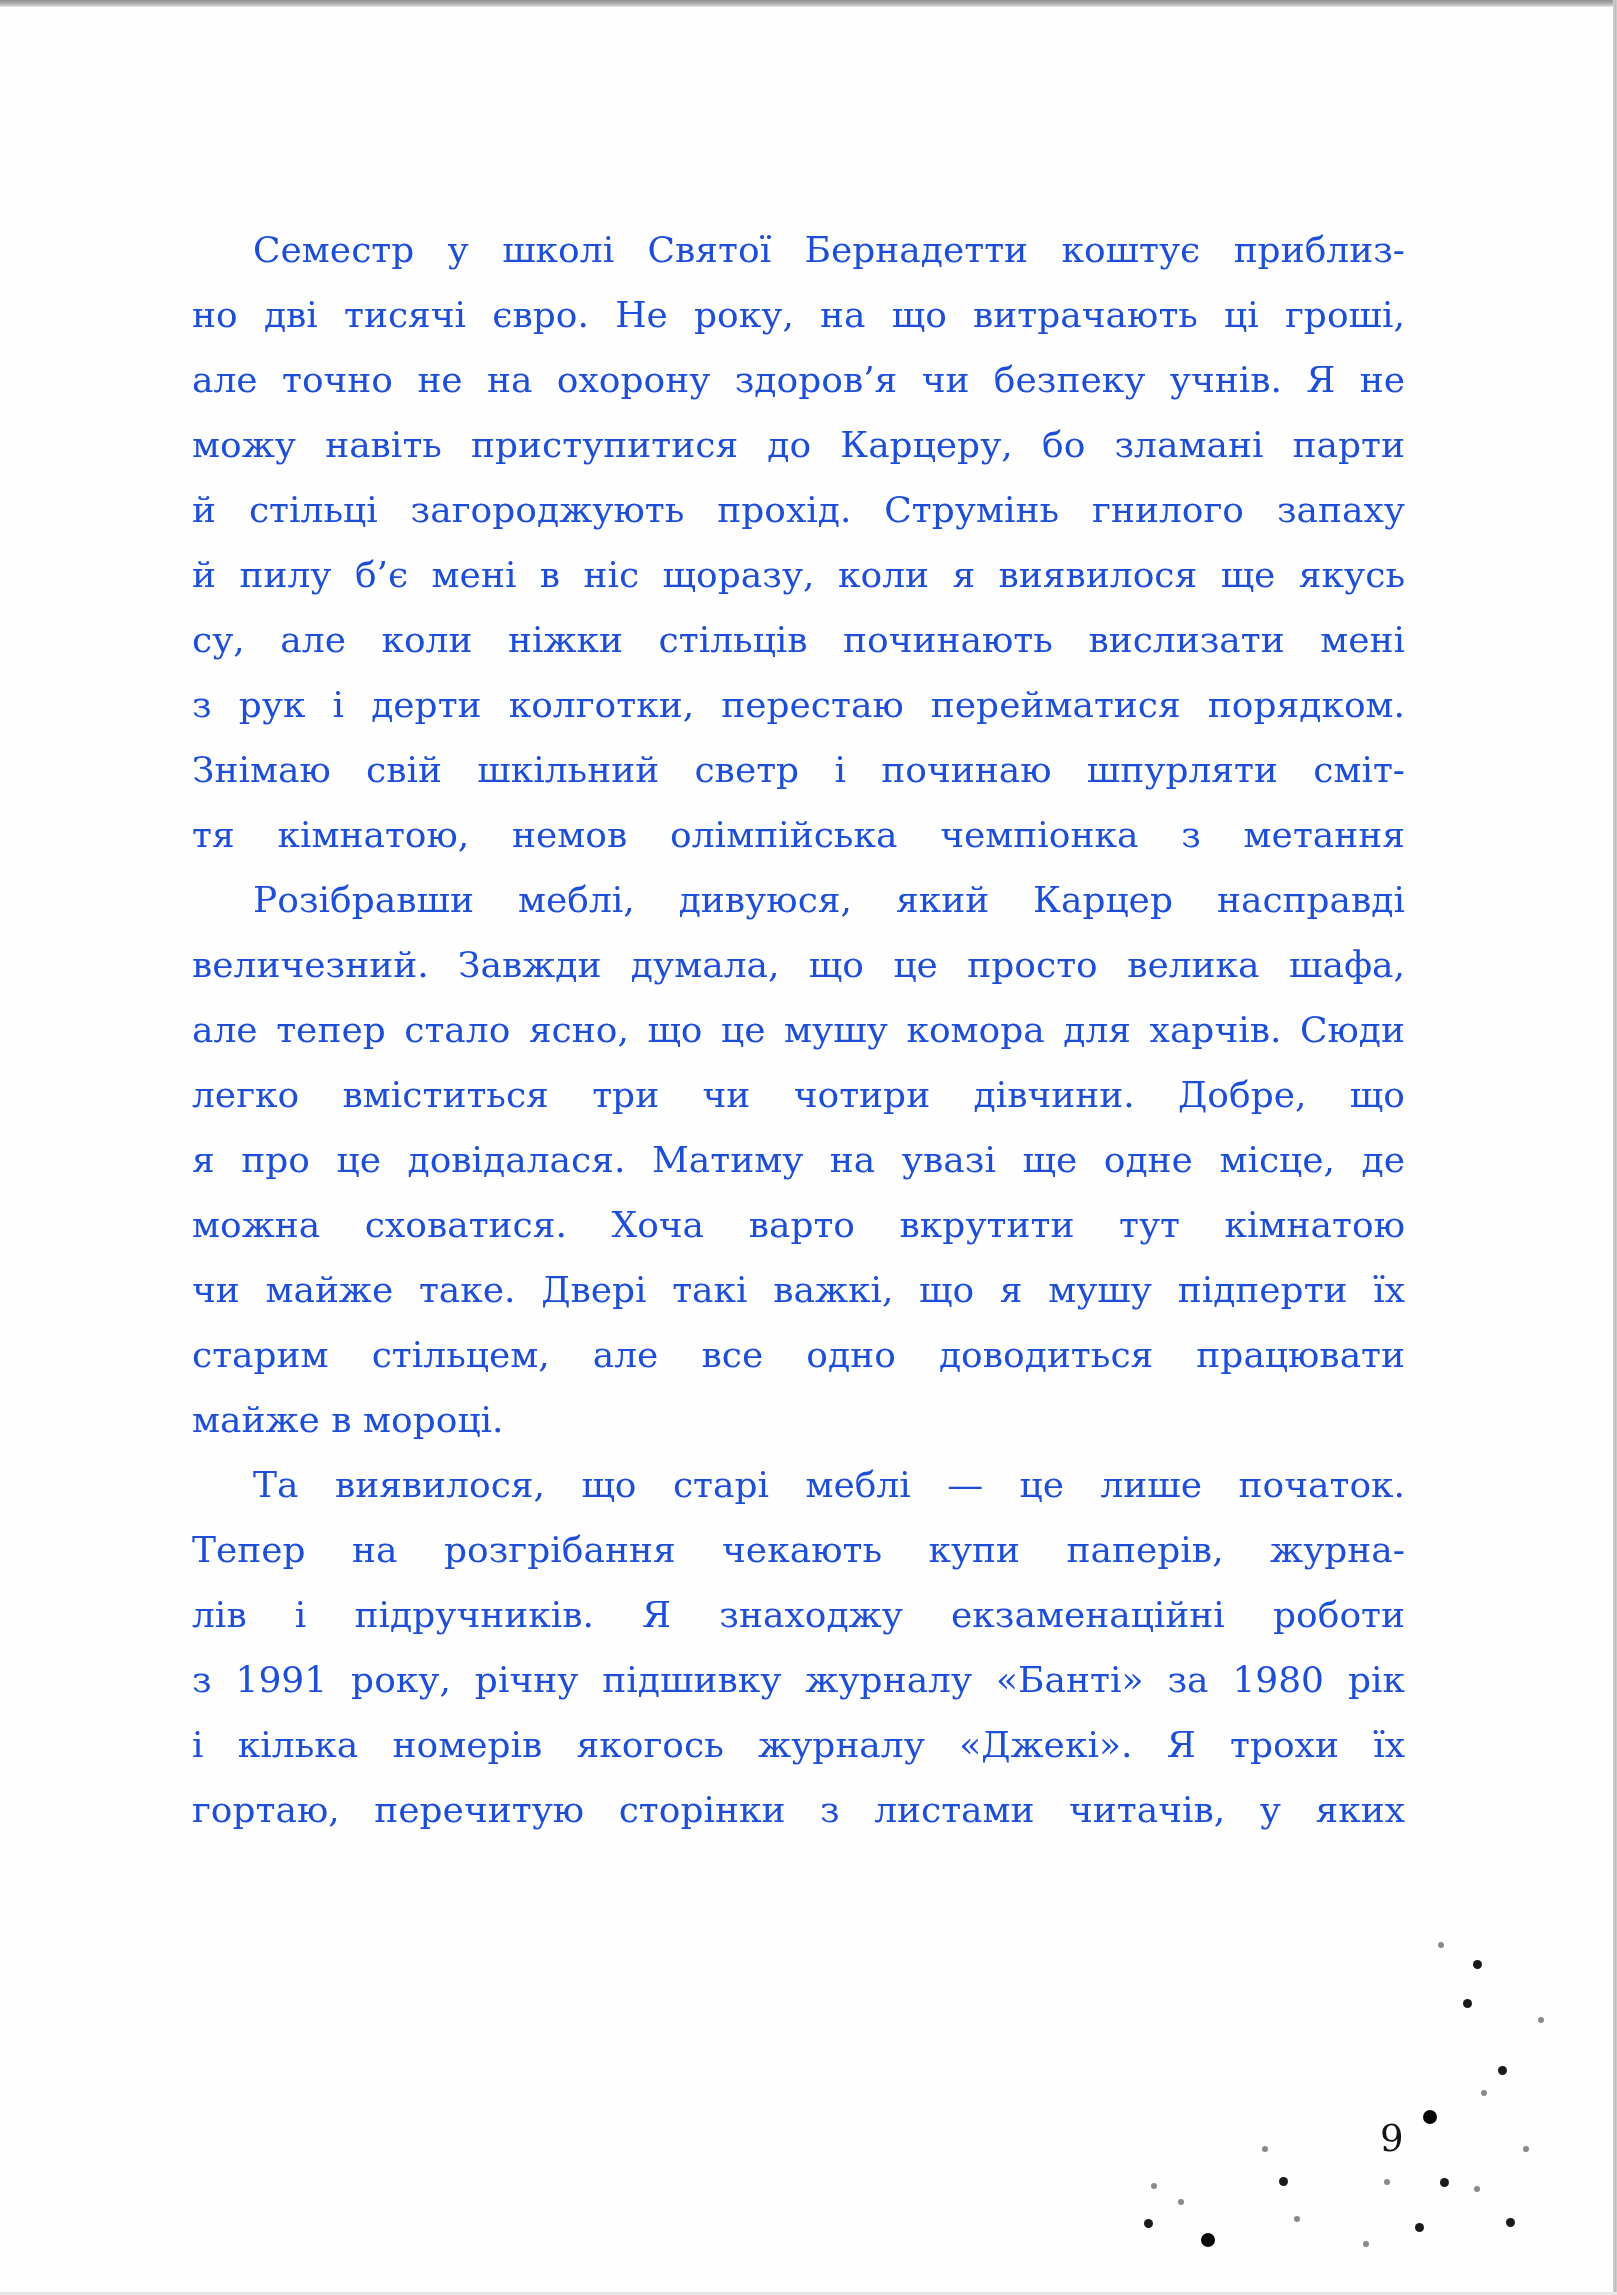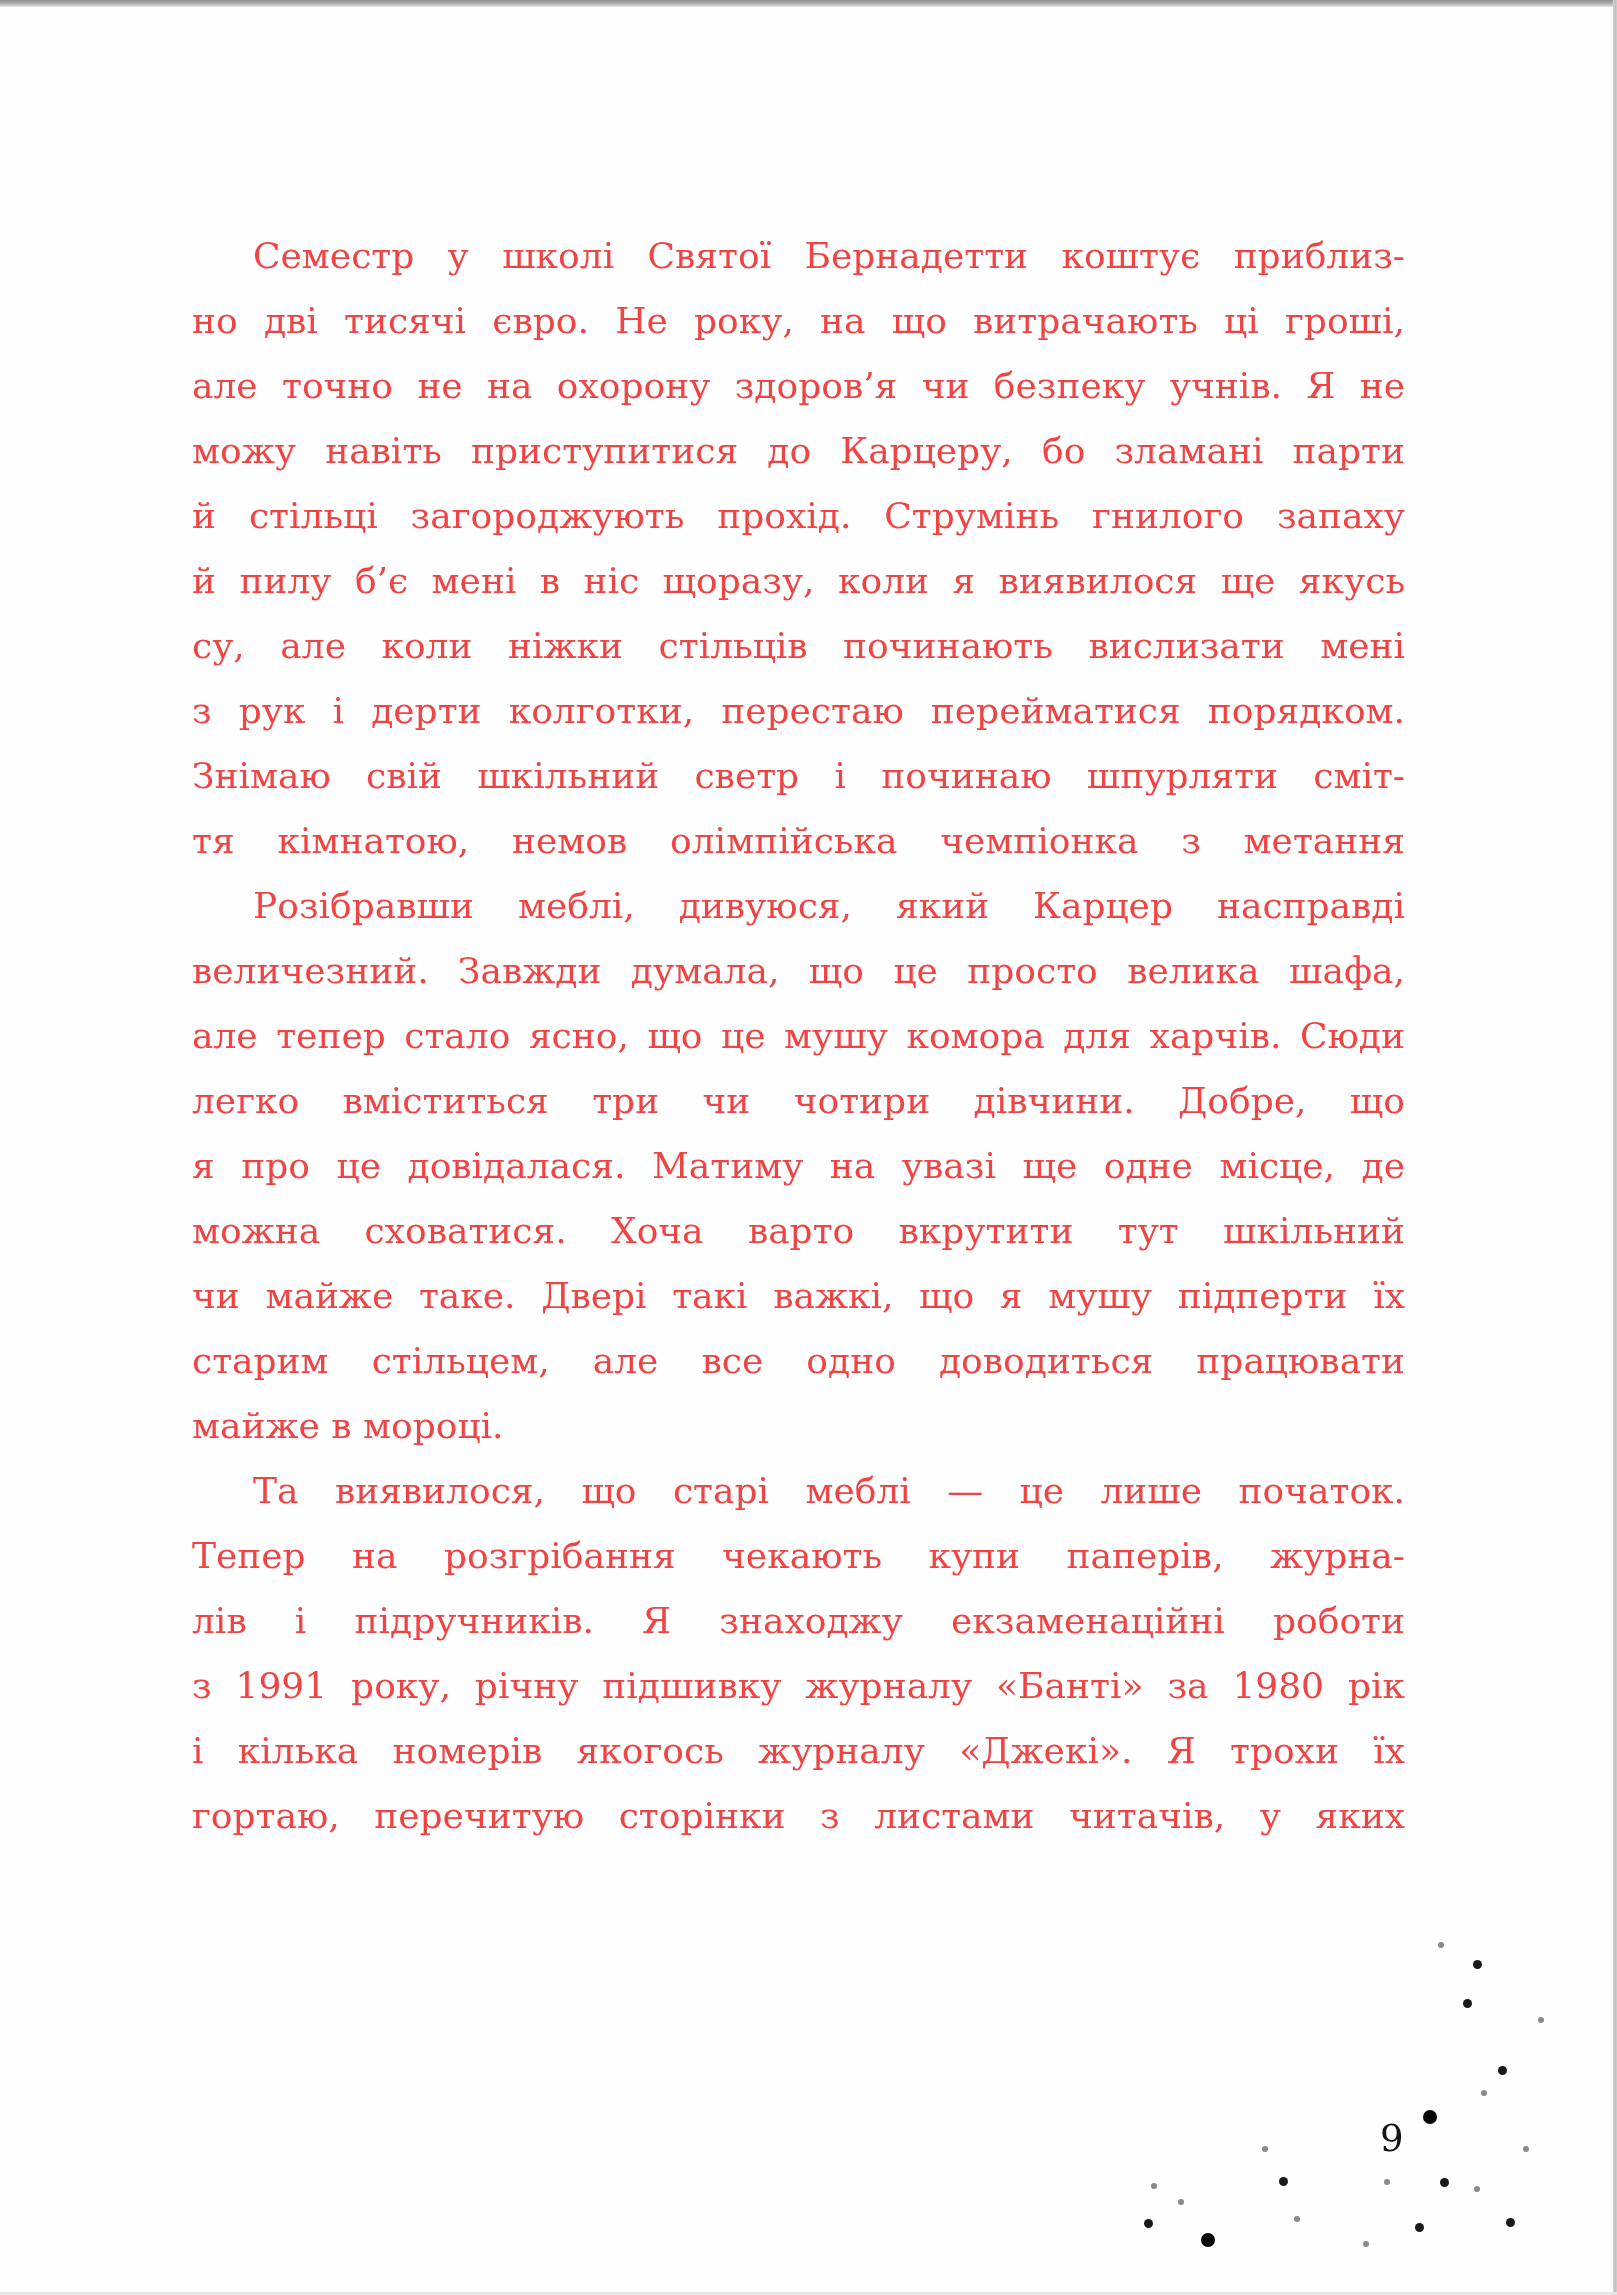--- a/index.html
+++ b/index.html
@@ -33,26 +33,26 @@
   }
   .page {
     position: absolute;
     left: 0; top: 6.7px;
     width: 1613px; height: 2285px;
     background: #fefefe;
   }
   .text-block {
     position: absolute;
     left: 192px;
-    top: 223px;
+    top: 217px;
     width: 1213px;
     font-family: "DejaVu Serif", serif;
     font-size: 36px;
     line-height: 65px;
-    color: #ef4444;
+    color: #1d4ed8;
     -webkit-font-smoothing: antialiased;
   }
   .line {
     display: block;
     height: 65px;
     white-space: normal;
     text-align: justify;
     text-align-last: justify;
     overflow: hidden;
   }
@@ -101,21 +101,21 @@
     <span class="line">Знімаю свій шкільний светр і починаю шпурляти сміт-</span>
     <span class="line">тя кімнатою, немов олімпійська чемпіонка з метання</span>
   </div>
 
   <div>
     <span class="line indent">Розібравши меблі, дивуюся, який Карцер насправді</span>
     <span class="line">величезний. Завжди думала, що це просто велика шафа,</span>
     <span class="line">але тепер стало ясно, що це мушу комора для харчів. Сюди</span>
     <span class="line">легко вміститься три чи чотири дівчини. Добре, що</span>
     <span class="line">я про це довідалася. Матиму на увазі ще одне місце, де</span>
-    <span class="line">можна сховатися. Хоча варто вкрутити тут шкільний</span>
+    <span class="line">можна сховатися. Хоча варто вкрутити тут кімнатою</span>
     <span class="line">чи майже таке. Двері такі важкі, що я мушу підперти їх</span>
     <span class="line">старим стільцем, але все одно доводиться працювати</span>
     <span class="line last">майже в мороці.</span>
   </div>
 
   <div>
     <span class="line indent">Та виявилося, що старі меблі — це лише початок.</span>
     <span class="line">Тепер на розгрібання чекають купи паперів, журна-</span>
     <span class="line">лів і підручників. Я знаходжу екзаменаційні роботи</span>
     <span class="line">з 1991 року, річну підшивку журналу «Банті» за 1980 рік</span>

